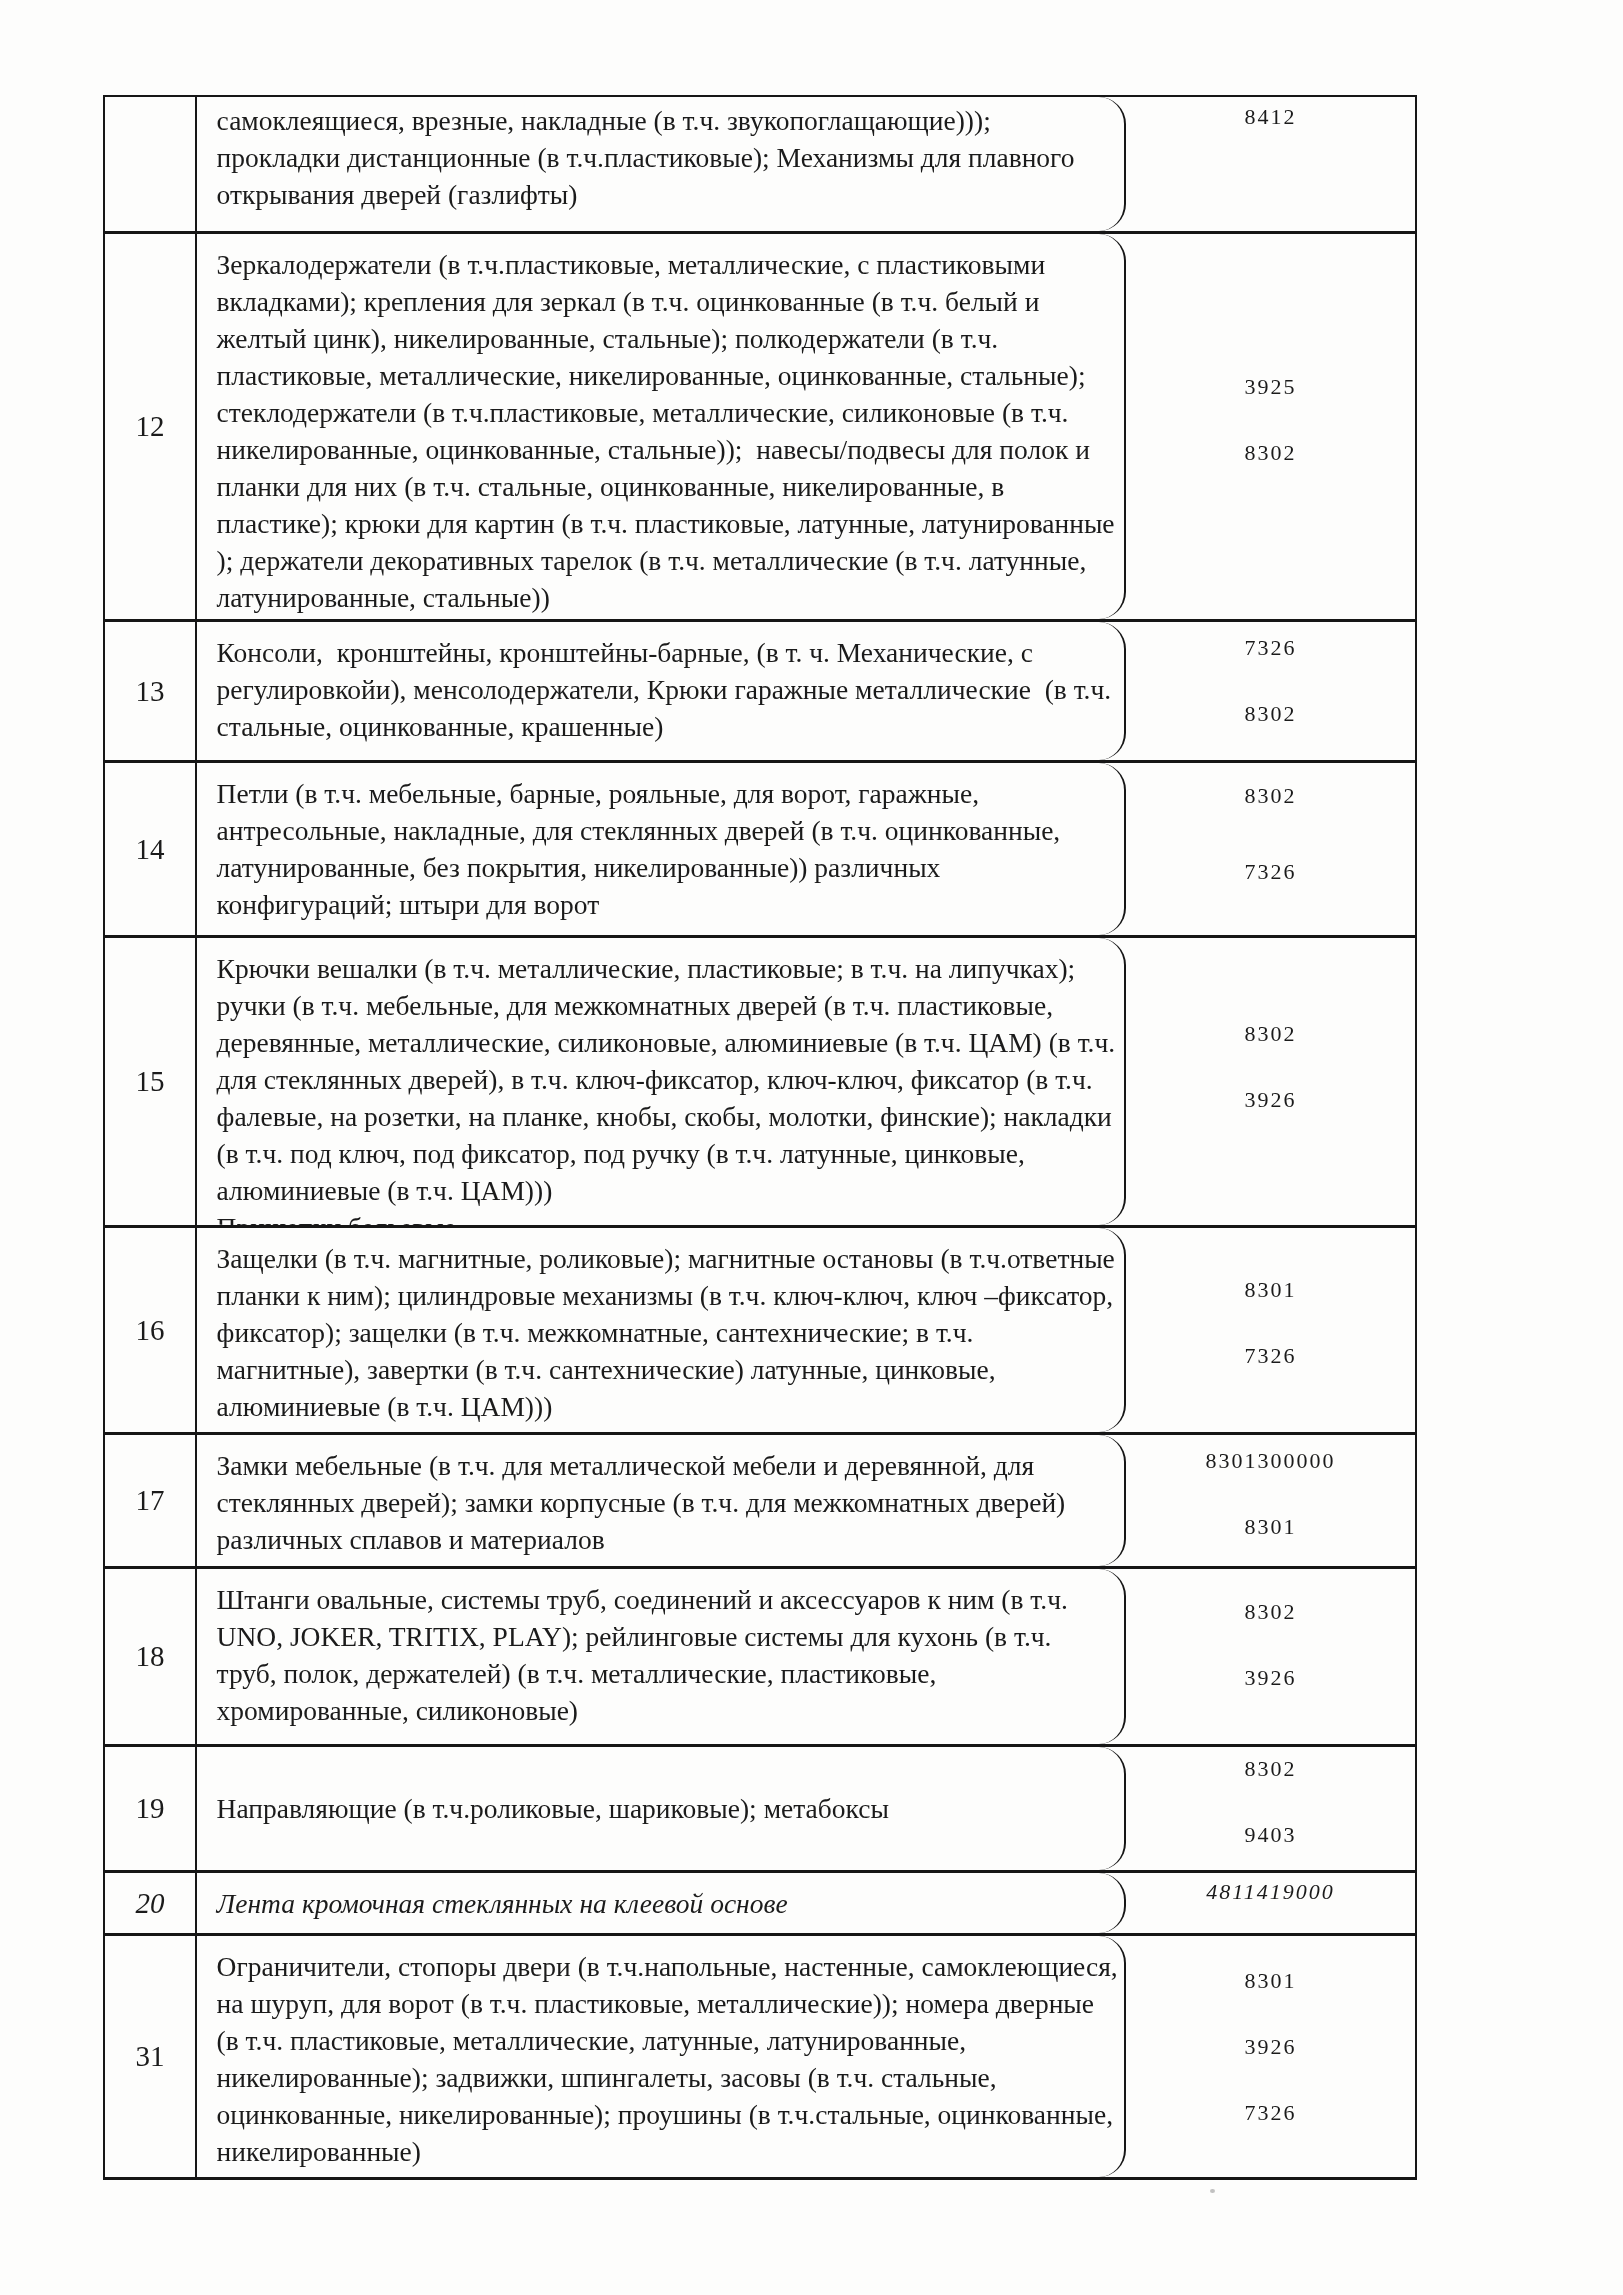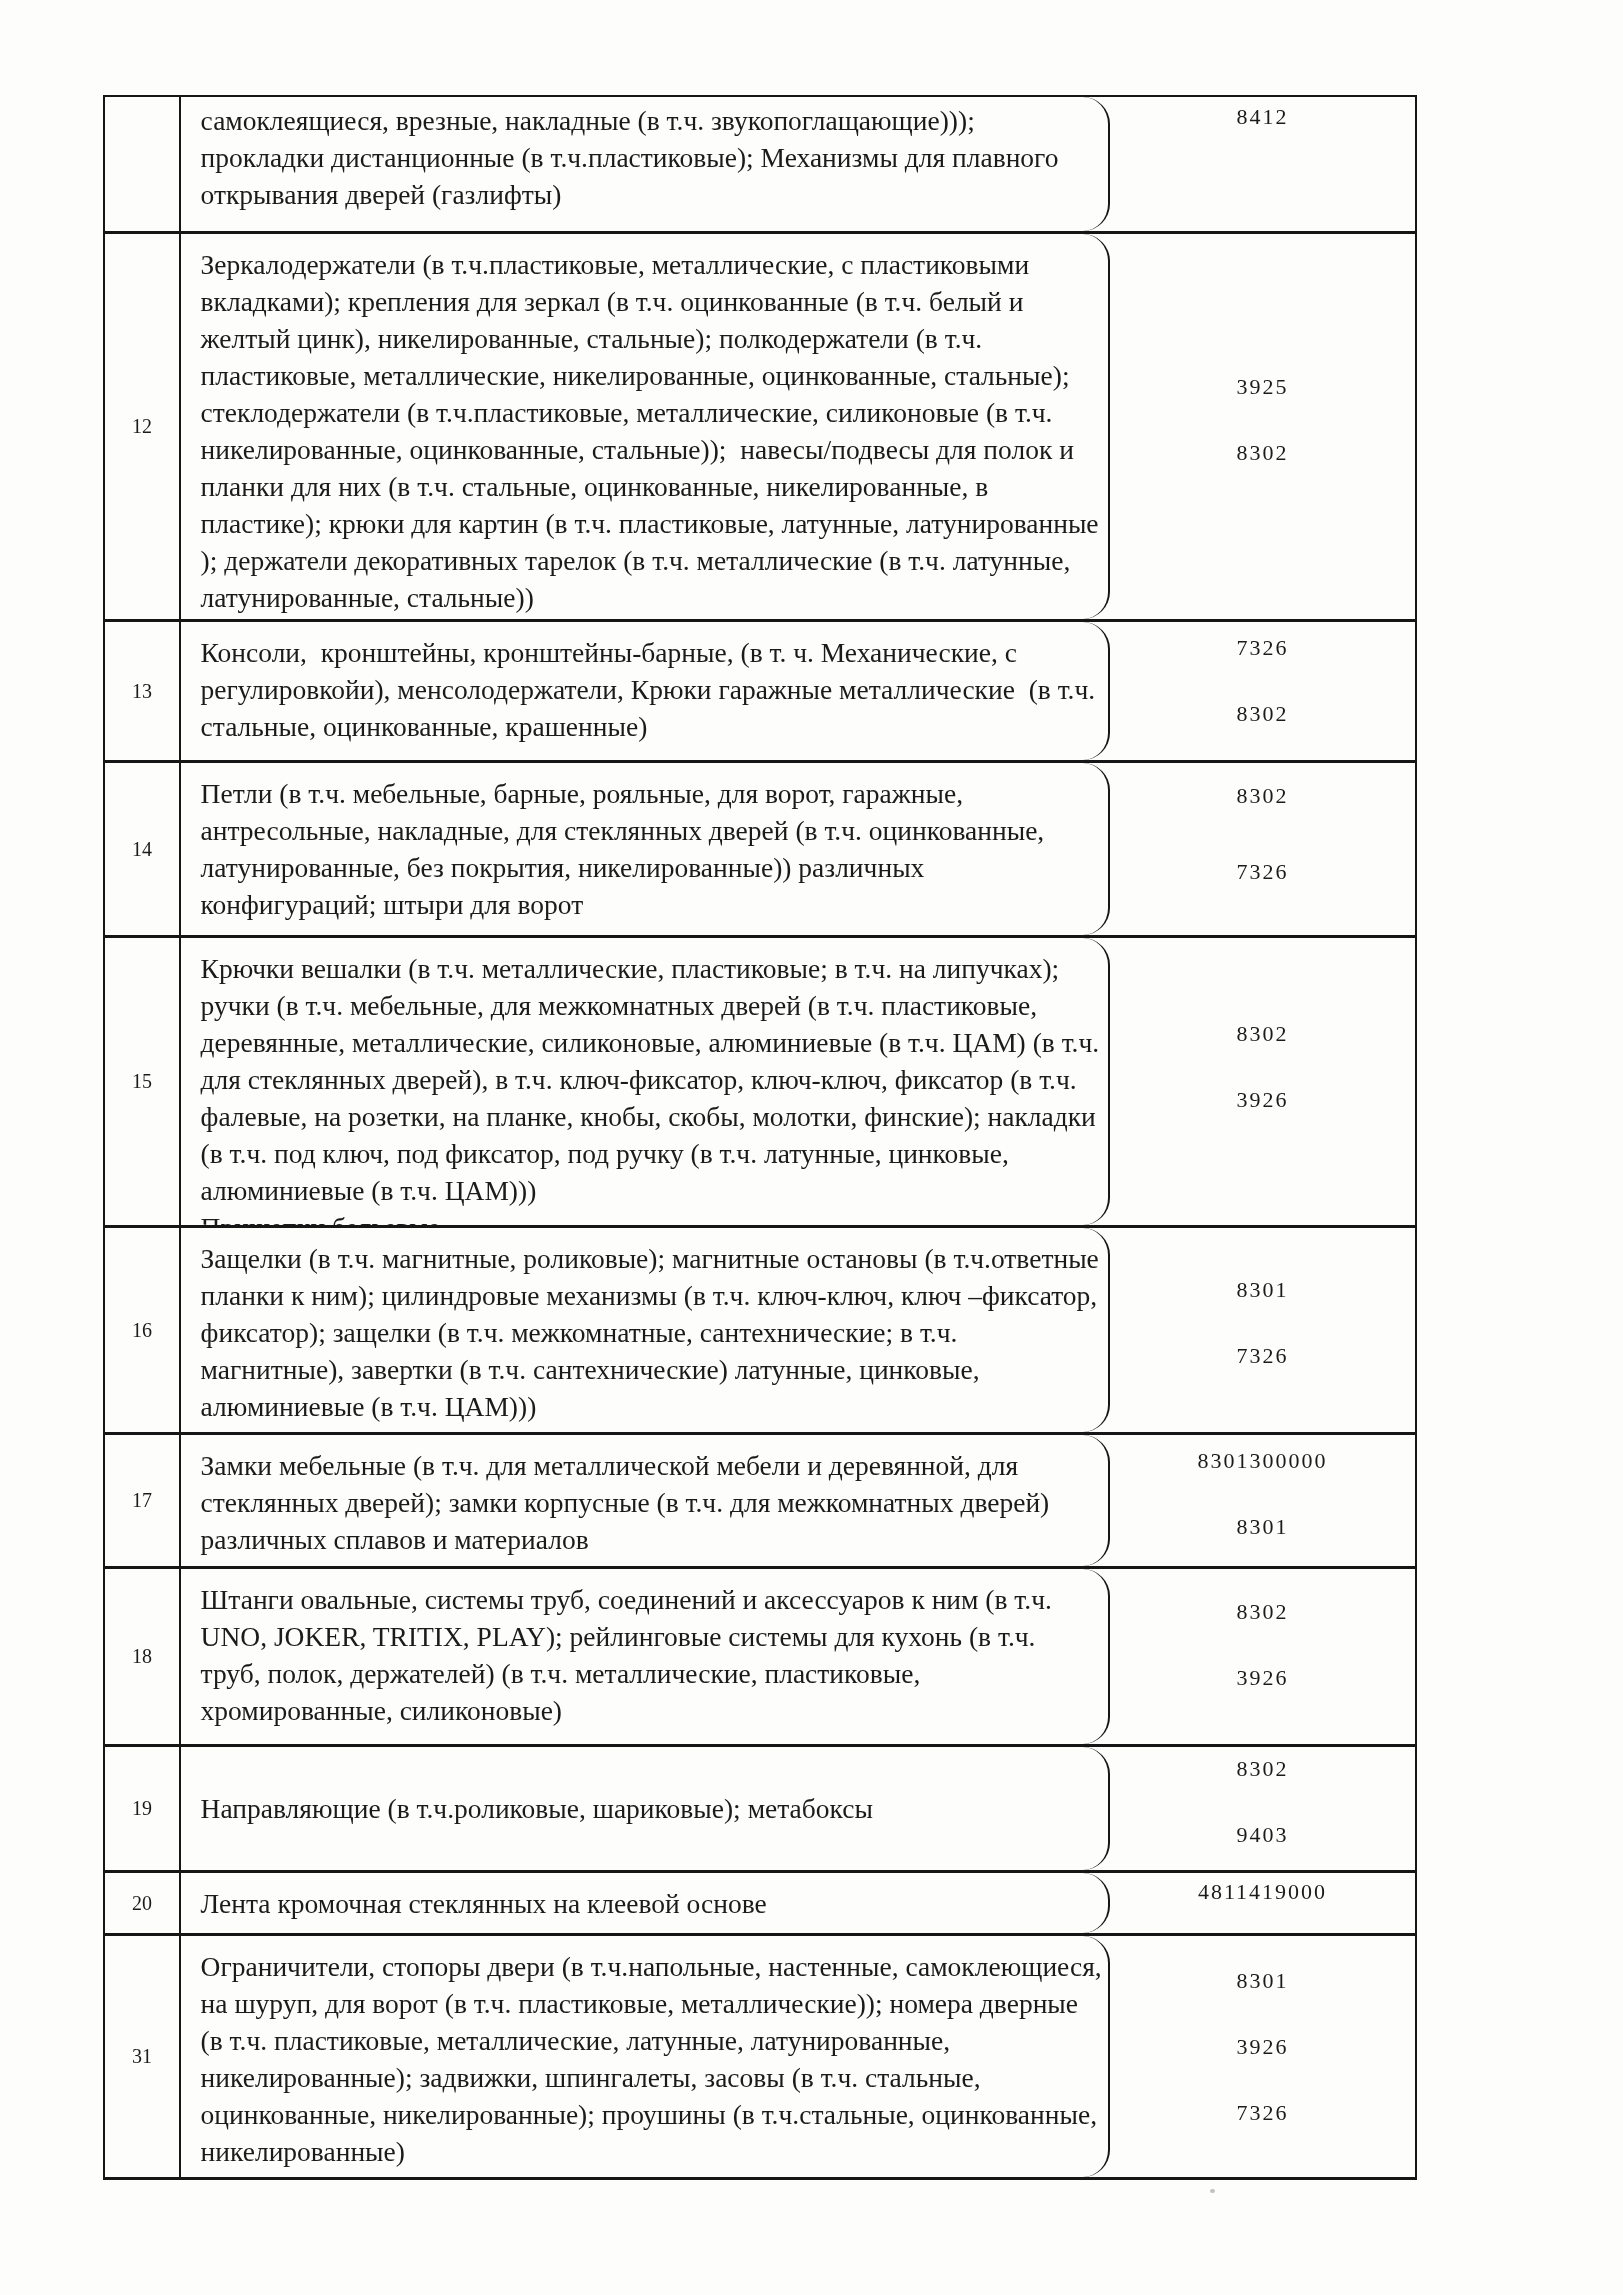--- a/index.html
+++ b/index.html
@@ -32,26 +32,26 @@
     display: flex;
     box-sizing: border-box;
   }
   .row + .row {
     border-top: 3.3px solid #161616;
   }
   .cell {
     box-sizing: border-box;
   }
   .num {
-    width: 76px;
+    width: 92px;
     border-right: 2px solid #161616;
     display: flex;
     align-items: center;
     justify-content: center;
-    font-size: 20px;
+    font-size: 29px;
   }
   .desc {
     width: 929px;
     border-right: 2px solid #161616;
     padding: 11.8px 13px 0 19.6px;
     font-size: 27.5px;
     line-height: 37px;
     white-space: pre;
     overflow: hidden;
     border-radius: 27px;
@@ -70,21 +70,21 @@
   
   .r0  { height: 134px; }
   .r1  { height: 388px; }
   .r2  { height: 141px; }
   .r3  { height: 175px; }
   .r4  { height: 290px; }
   .r5  { height: 207px; }
   .r6  { height: 134px; }
   .r7  { height: 178px; }
   .r8  { height: 126px; }
-  .r9  { height: 63px;  }
+  .r9  { height: 63px; font-style: italic;  }
   .r10 { height: 244px; }
 
   
   .r0  .codes { padding-top: 1.3px; }
   .r1  .codes { padding-top: 134px; }
   .r2  .codes { padding-top: 6.5px; }
   .r3  .codes { padding-top: 14.4px; }
   .r3  .code  { margin-bottom: 39px; }
   .r4  .codes { padding-top: 77px; }
   .r5  .codes { padding-top: 43px; }

